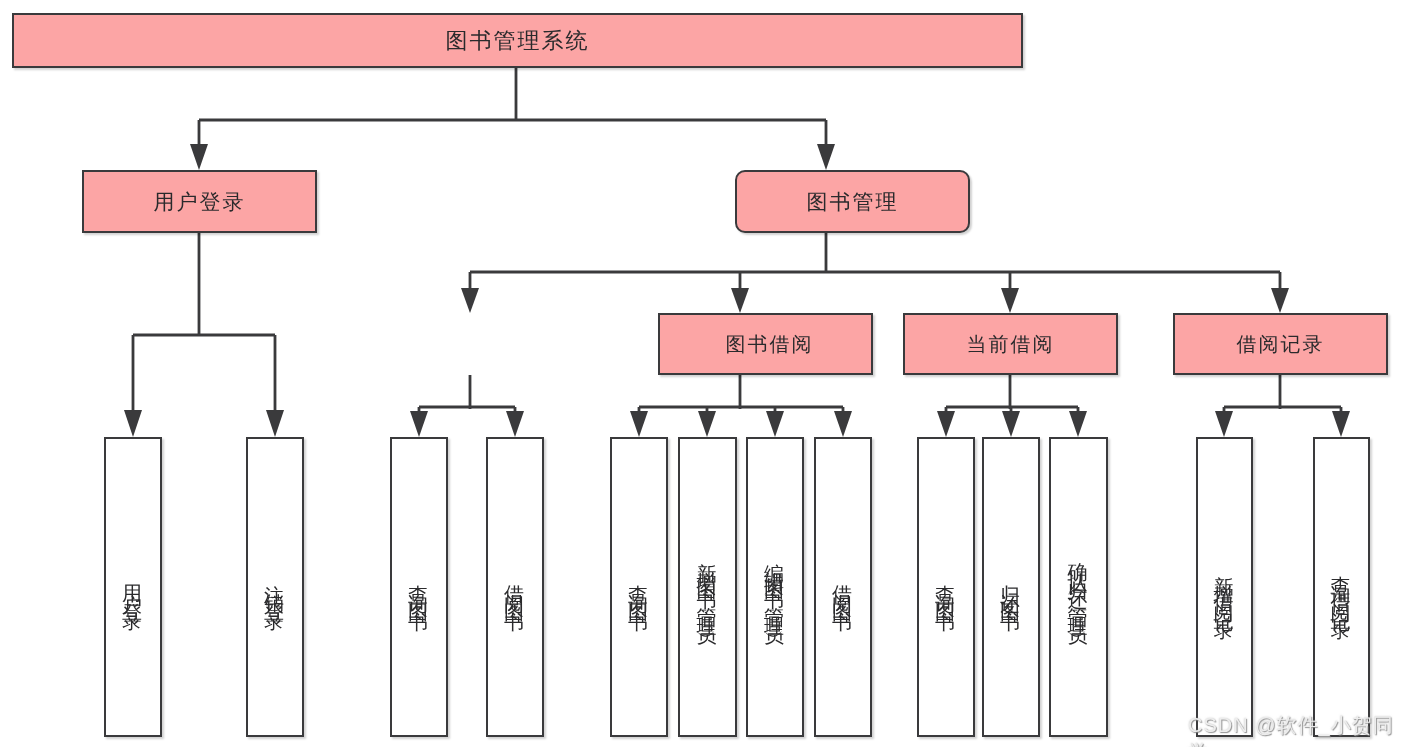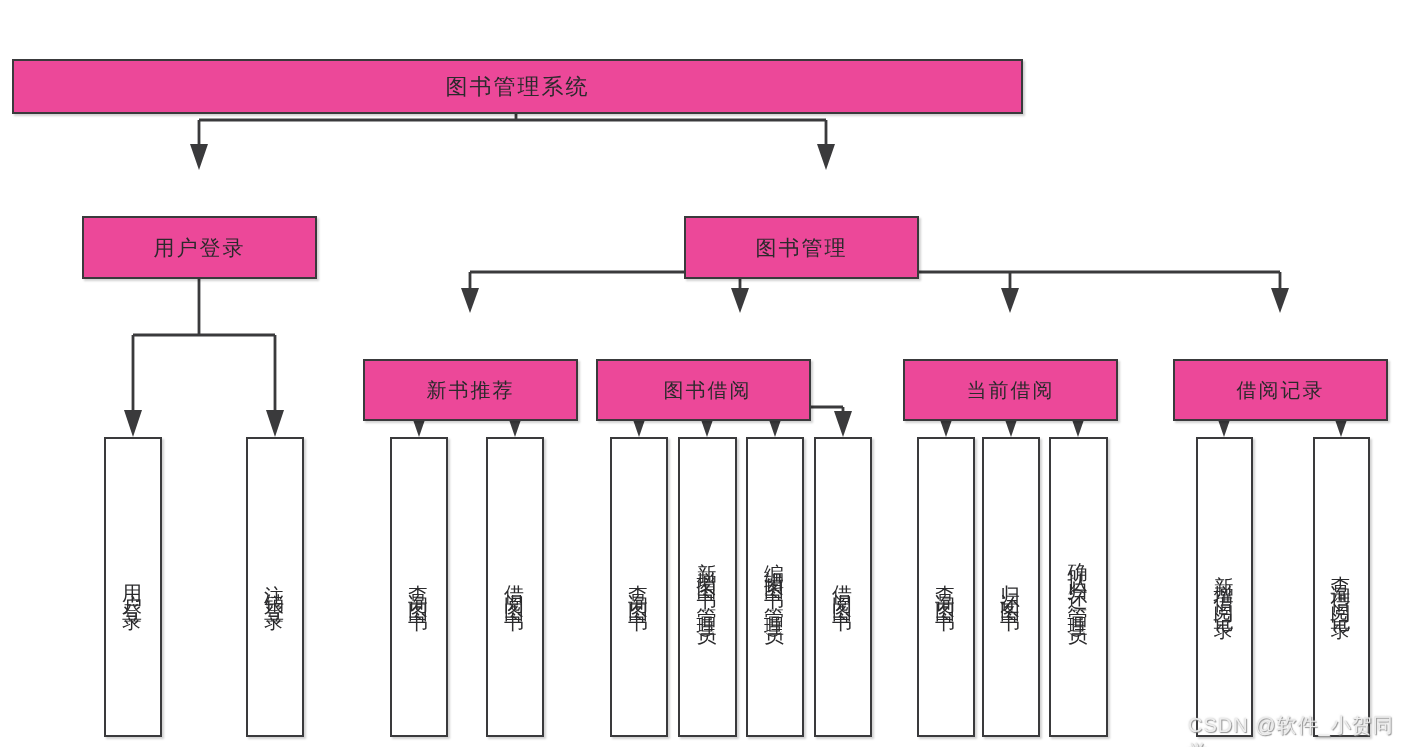--- a/index.html
+++ b/index.html
@@ -20,29 +20,28 @@
     background: var(--background);
     overflow: hidden;
   }
   #connectors {
     position: absolute;
     left: 0; top: 0;
   }
   .node {
     position: absolute;
     border: 2.5px solid var(--line);
-    background: #ec4899;
+    background: #fca5a5;
     box-shadow: 2px 2px 2px rgba(0,0,0,0.18);
     display: flex;
     align-items: center;
     justify-content: center;
     font-size: 20px;
     letter-spacing: 2px;
     color: var(--text);
-    margin-top: 46px;
   }
   .node.root {
     left: 12px; top: 13px; width: 1011px; height: 55px;
     font-size: 22px;
   }
   .node.lvl1 { top: 170px; width: 235px; height: 63px; font-size: 21px; }
   .node.lvl2 { top: 313px; width: 215px; height: 62px; }
   .leaf {
     position: absolute;
     top: 437px;
@@ -105,24 +104,23 @@
       <polygon points="1002,411 1020,411 1011,437"></polygon>
       <polygon points="1069,411 1087,411 1078,437"></polygon>
       <polygon points="1215,411 1233,411 1224,437"></polygon>
       <polygon points="1332,411 1350,411 1341,437"></polygon>
     </g>
   </svg>
 
   <div class="node root">图书管理系统</div>
 
   <div class="node lvl1" style="left:82px;">用户登录</div>
-  <div class="node lvl1" style="left:684px;">图书管理</div>
+  <div class="node lvl1" style="left:735px;border-radius:10px;">图书管理</div>
 
-  <div class="node lvl2" style="left:363px;">新书推荐</div>
-  <div class="node lvl2" style="left:596px;padding-left:8px;">图书借阅</div>
+  <div class="node lvl2" style="left:658px;padding-left:8px;">图书借阅</div>
   <div class="node lvl2" style="left:1173px;">借阅记录</div>
   <div class="node lvl2" style="left:903px;">当前借阅</div>
 
   <div class="leaf" style="left:104px;width:58px;">
     <span class="vtext">用户登录</span>
   </div>
   <div class="leaf" style="left:246px;width:58px;">
     <span class="vtext">注销登录</span>
   </div>
 

